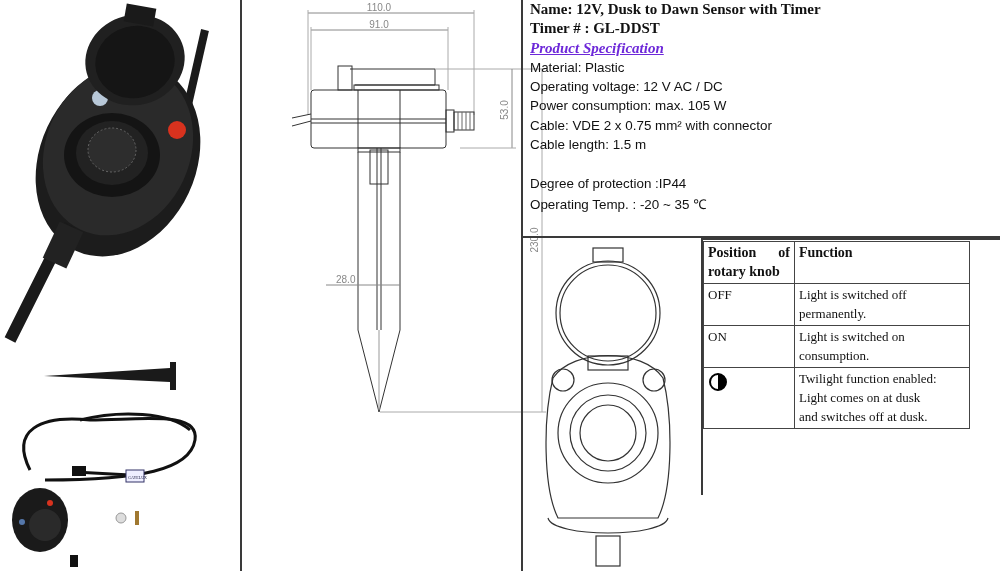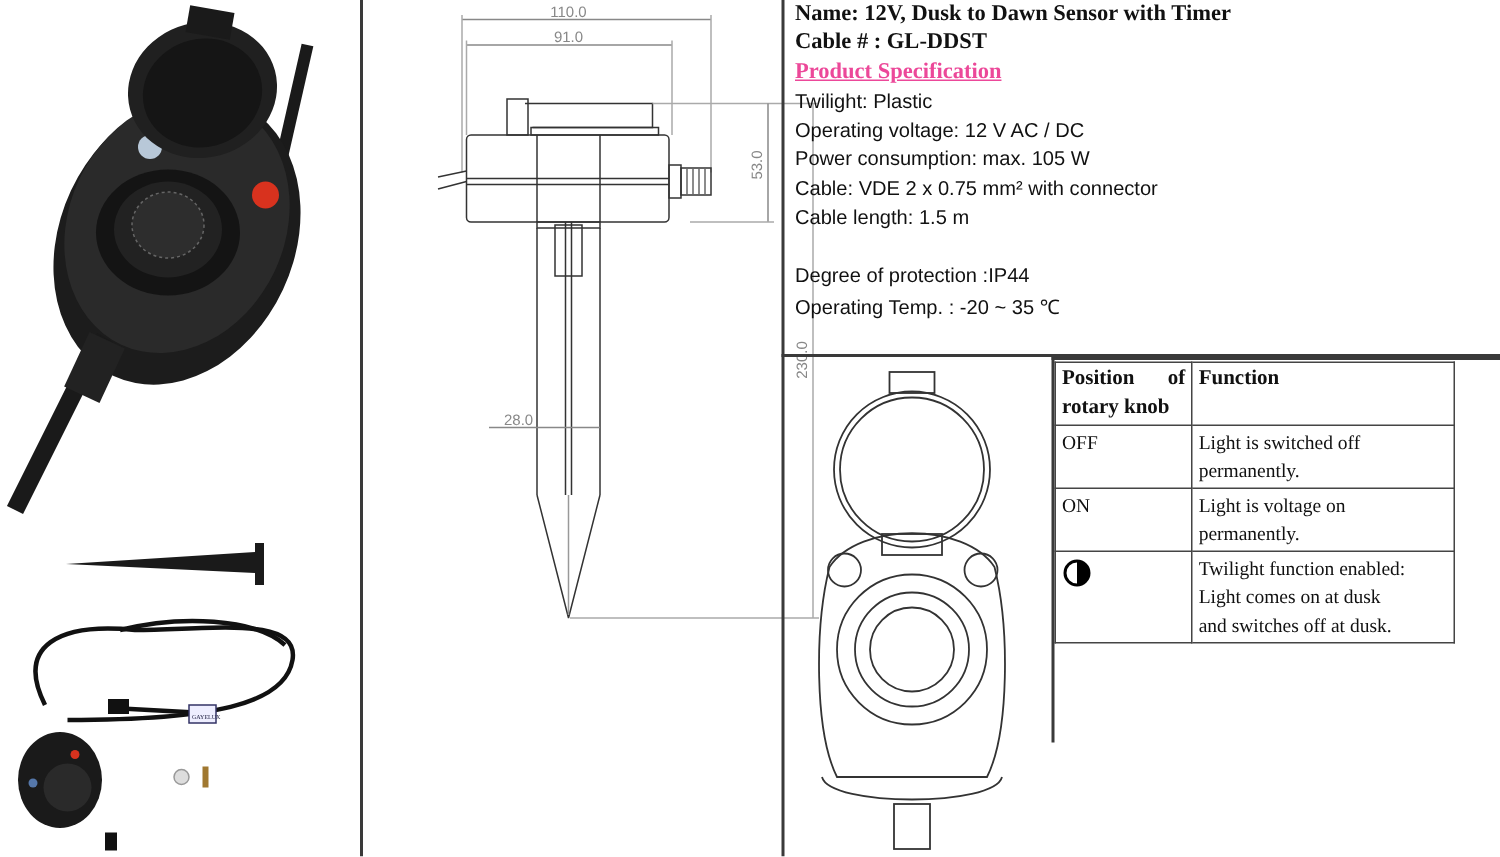--- a/index.html
+++ b/index.html
@@ -8,21 +8,21 @@
   .vline { position: absolute; top: 0; width: 2px; height: 571px; background: #3a3a3a; }
   .hline { position: absolute; height: 2px; background: #3a3a3a; }
 
   
   #photos { left: 0; width: 240px; }
   #drawing { left: 242px; width: 279px; margin-left: 40px; }
   #spec { left: 523px; width: 477px; height: 196px; }
   #lower { left: 523px; top: 238px; width: 447px; height: 333px; }
 
   .spec-title { position: absolute; left: 7px; font-weight: bold; font-size: 15px; font-family: "Liberation Serif", serif; white-space: nowrap; }
-  .spec-sub { position: absolute; left: 7px; top: 40px; font-weight: bold; font-size: 15px; color: #ec4899; text-decoration: underline; font-family: "Liberation Serif", serif; }
+  .spec-sub { position: absolute; left: 7px; top: 40px; font-weight: bold; font-size: 15px; color: #6d28d9; text-decoration: underline; font-family: "Liberation Serif", serif; font-style: italic; }
   .spec-item { position: absolute; left: 7px; font-size: 13.4px; font-family: "Liberation Sans", sans-serif; white-space: nowrap; }
 
   
   #knob-table { position: absolute; left: 180px; top: 3px; border-collapse: collapse; font-family: "Liberation Serif", serif; font-size: 13px; }
   #knob-table td, #knob-table th { border: 1px solid #444; padding: 1px 4px 2px 4px; vertical-align: top; text-align: left; line-height: 19px; }
   #knob-table th { font-weight: bold; font-size: 14px; }
   #knob-table .c1 { width: 89px; }
   #knob-table .c2 { width: 186px; }
   .outer-tbl { position: absolute; left: 178px; top: 0; width: 299px; height: 255px; border-left: 2px solid #3a3a3a; border-top: 2px solid #3a3a3a; }
   .just { text-align: justify; text-align-last: justify; }
@@ -130,23 +130,23 @@
     <text class="dim" x="339" y="28" text-anchor="middle">91.0</text>
     <text class="dim" x="296" y="283">28.0</text>
     <text class="dim" transform="translate(468 110) rotate(-90)" text-anchor="middle">53.0</text>
     <text class="dim" transform="translate(498 240) rotate(-90)" text-anchor="middle">230.0</text>
   </svg>
 </div>
 <div class="vline" style="left:521px"></div>
 
 <div class="col" id="spec">
   <div class="spec-title" style="top:1px">Name: 12V, Dusk to Dawn Sensor with Timer</div>
-  <div class="spec-title" style="top:20px">Cable # : GL-DDST</div>
+  <div class="spec-title" style="top:20px">Timer # : GL-DDST</div>
   <div class="spec-sub">Product Specification</div>
-  <div class="spec-item" style="top:60px">Twilight: Plastic</div>
+  <div class="spec-item" style="top:60px">Material: Plastic</div>
   <div class="spec-item" style="top:79px">Operating voltage: 12 V AC / DC</div>
   <div class="spec-item" style="top:98px">Power consumption: max. 105 W</div>
   <div class="spec-item" style="top:118px">Cable: VDE 2 x 0.75 mm² with connector</div>
   <div class="spec-item" style="top:137px">Cable length: 1.5 m</div>
   <div class="spec-item" style="top:176px">Degree of protection :IP44</div>
   <div class="spec-item" style="top:195px">Operating Temp. : -20 ~ 35  ℃</div>
 </div>
 <div class="hline" style="left:521px; top:236px; width:479px"></div>
 
 <div class="col" id="lower">
@@ -175,21 +175,21 @@
         <div>rotary knob</div>
       </th>
       <th class="c2">Function</th>
     </tr>
     <tr>
       <td>OFF</td>
       <td>Light is switched off permanently.</td>
     </tr>
     <tr>
       <td>ON</td>
-      <td>Light is voltage on permanently.</td>
+      <td>Light is switched on consumption.</td>
     </tr>
     <tr>
       <td>
         <svg width="20" height="20" viewBox="0 0 20 20" style="margin-top:3px">
           <circle cx="10" cy="10" r="8" fill="none" stroke="#000" stroke-width="2"></circle>
           <path d="M10 2 A8 8 0 0 1 10 18 Z" fill="#000"></path>
         </svg>
       </td>
       <td>
         <div>Twilight function enabled:</div>

